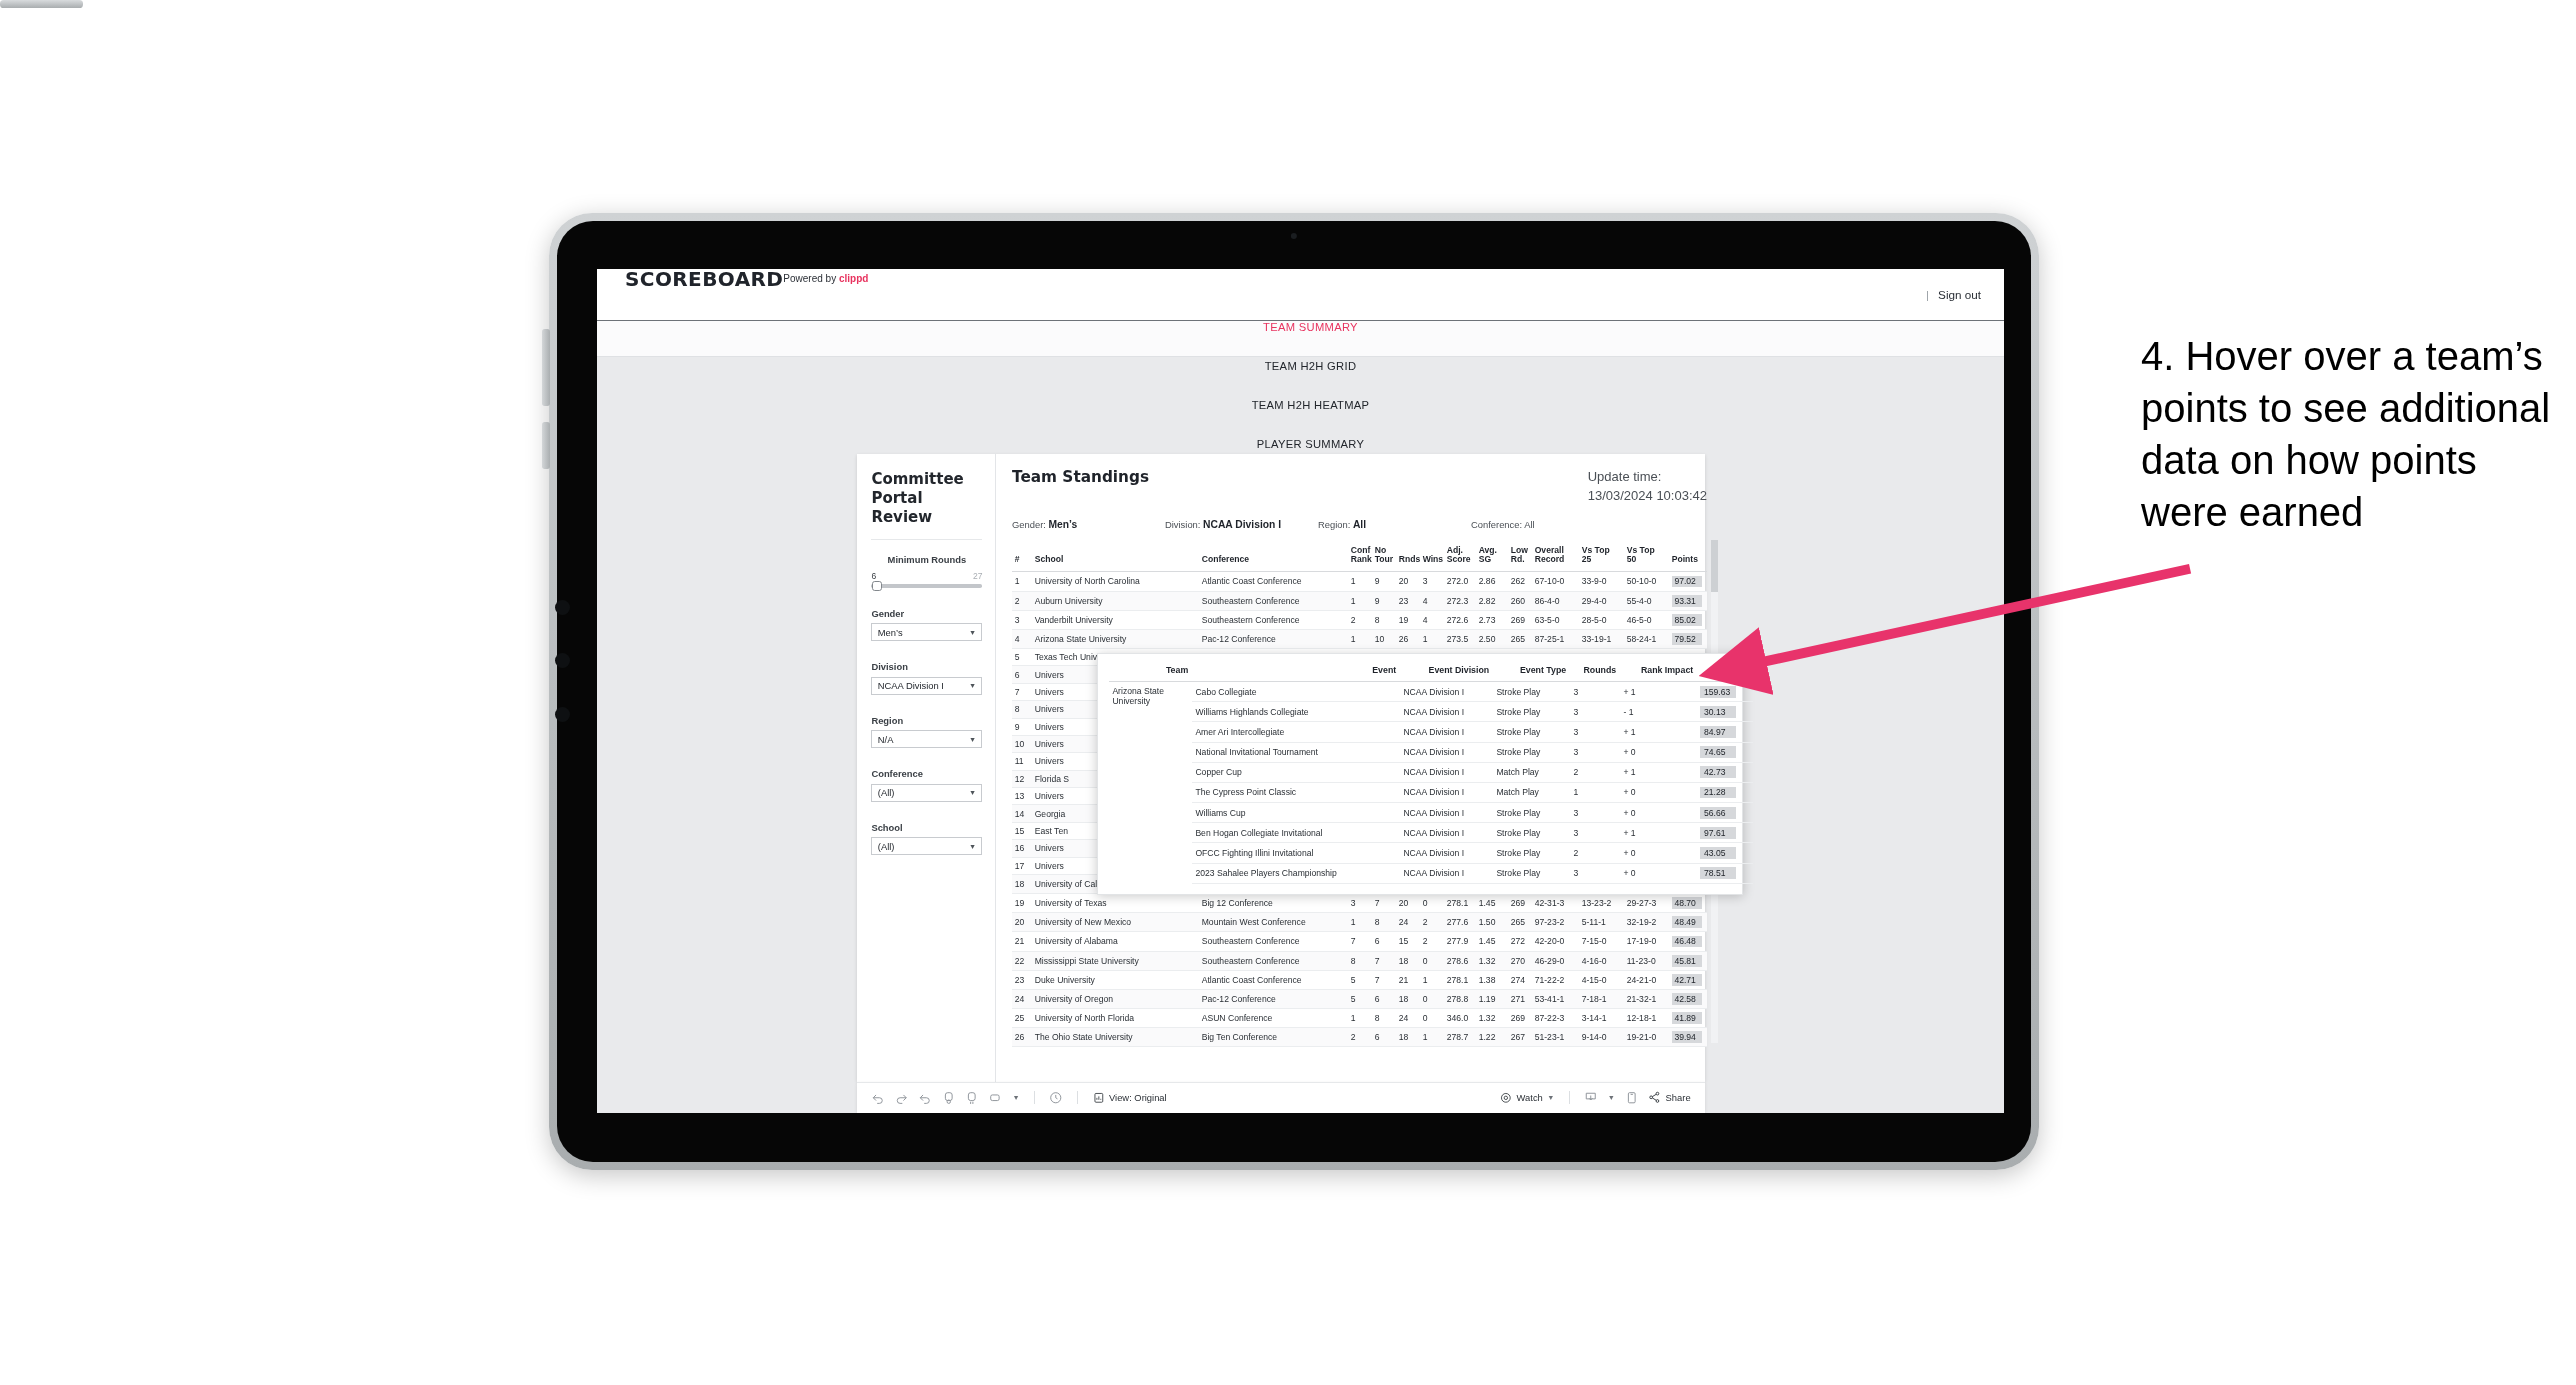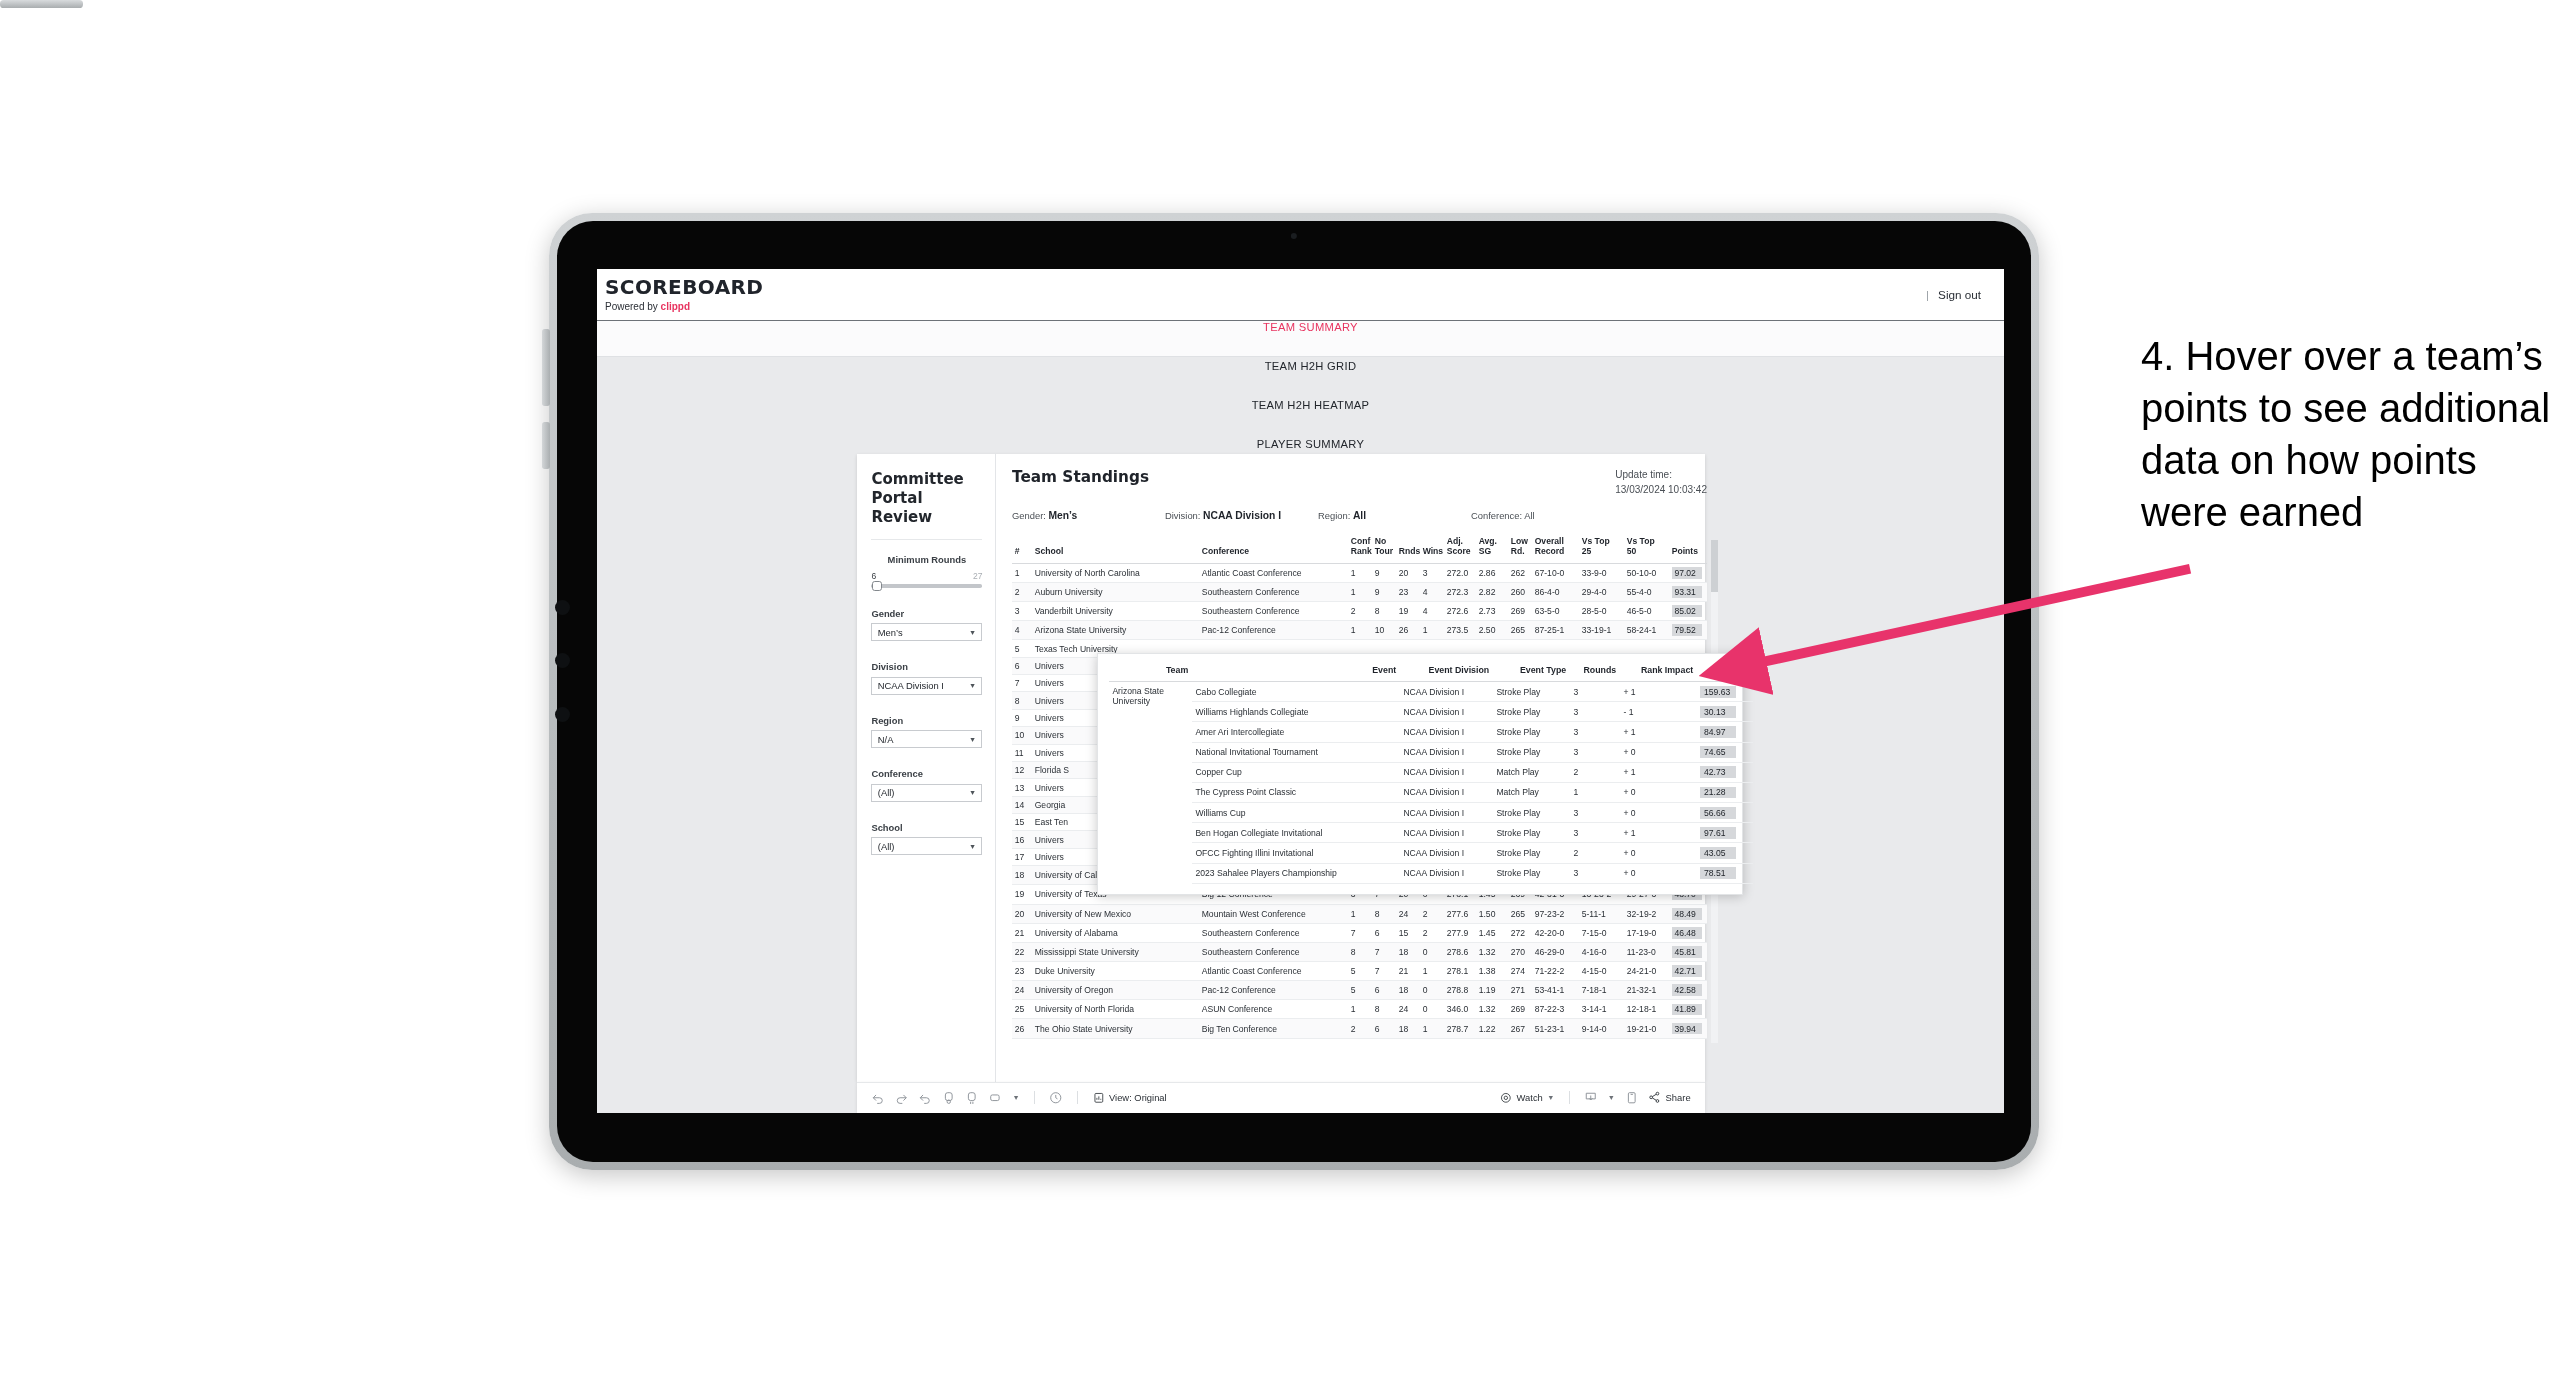--- a/index.html
+++ b/index.html
@@ -51,21 +51,21 @@
     overflow: hidden;
   }
 
   
   .topbar {
     height: 52px; background: #fff;
     display: flex; align-items: stretch;
     border-bottom: 1.8px solid #6d7278;
     position: relative;
   }
-  .brand { display:flex; flex-direction:column; justify-content:center; padding: 0 18px 0 8px; }
+  .brand { display:flex; flex-direction:row; justify-content:center; padding: 0 18px 0 28px; }
   .brand-name {
     font-family: "DejaVu Sans", sans-serif;
     font-weight: 700; font-size: 20px; letter-spacing: 0.4px;
     color: #20242b; line-height: 1;
   }
   .brand-sub { font-size: 10px; color:#2b2f36; margin-top:3.6px; }
   .brand-sub b { color:#e8335f; font-weight:700;margin-top:16px; }
   .topnav { display:flex; align-items:stretch; }
   .topnav-item {
     display:flex; align-items:center; padding: 0 20px;
@@ -133,21 +133,21 @@
   }
   .select .caret { margin-left:auto; font-size:7.2px; color:#4e5459; }
 
   
   .main { flex:1; padding: 14.4px 16px 0 16px; position:relative; display:flex; flex-direction:column; }
   .main-head { display:flex; align-items:flex-start; }
   .ttl {
     font-family:"DejaVu Sans", sans-serif;
     font-size: 15.3px; font-weight:700; color:#1f232a;
   }
-  .upd { margin-left:auto; text-align:left; font-size:10px; color:#4a4f55; line-height:1.45; }
+  .upd { margin-left:auto; text-align:left; font-size:13px; color:#4a4f55; line-height:1.45; }
   .filters { display:flex; margin-top: 12.6px; font-size:9.4px; color:#4a4f55; }
   .filters .fi { width: 153px; }
   .filters .fi b { color:#1f232a; font-size:10.3px; font-weight:700; }
   .filters .fi.plain b { font-weight:400; color:#4a4f55; font-size:9.4px;}
 
   table.stand { width:100%; border-collapse:collapse; margin-top: 14.4px; table-layout:fixed; }
   table.stand th {
     font-size:8.6px; color:#1f232a; font-weight:700; text-align:left;
     padding: 1.8px 2.7px 6.3px; vertical-align:bottom; line-height:1.12;
     border-bottom:0.9px solid #d8dadd;

